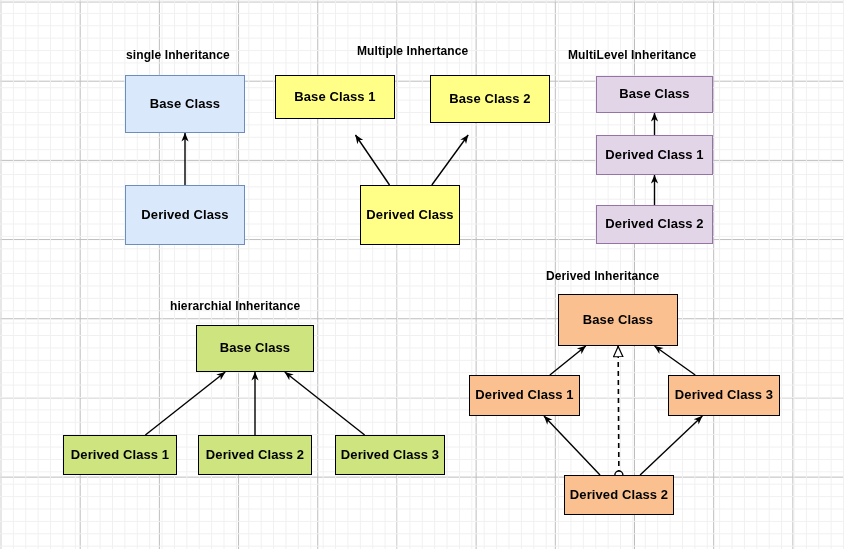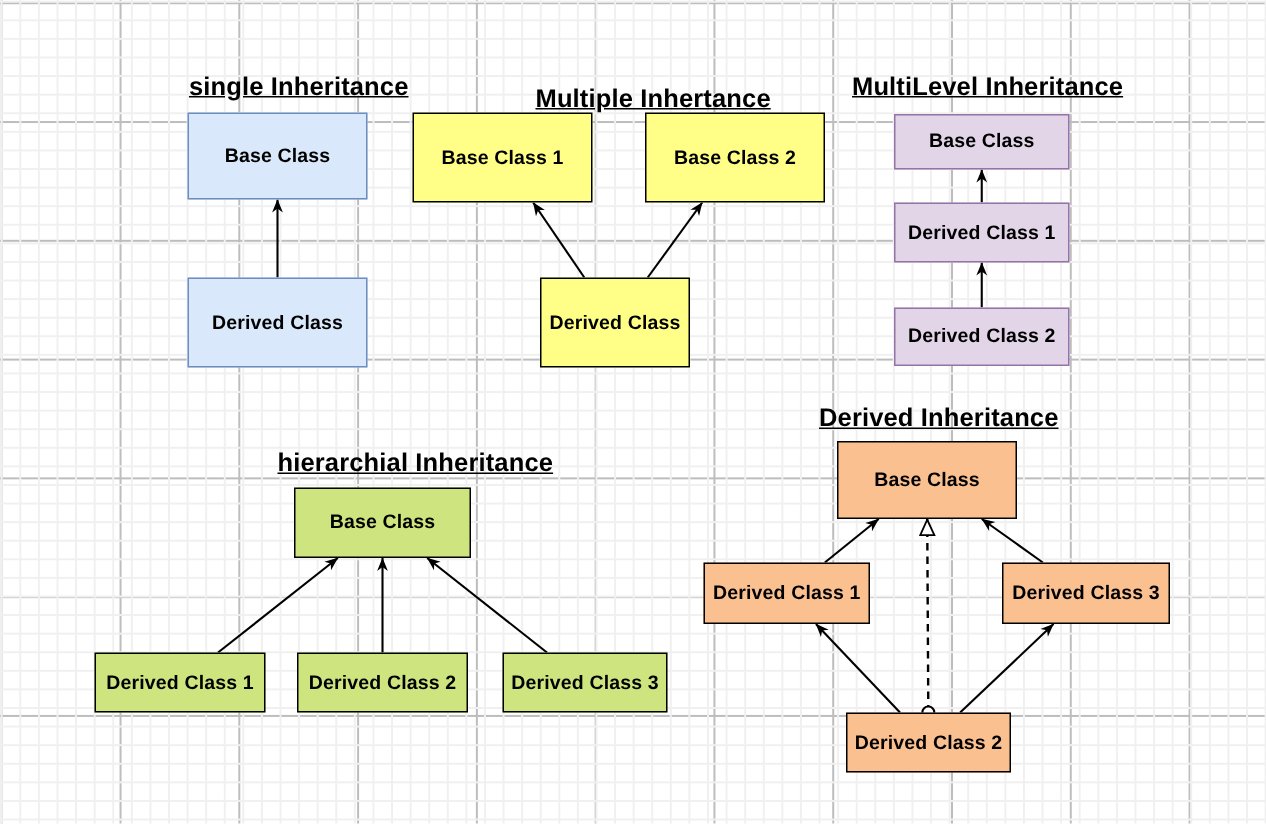--- a/index.html
+++ b/index.html
@@ -44,26 +44,25 @@
     justify-content: center;
     font-size: 13px;
     font-weight: bold;
     color: #000000;
     letter-spacing: 0.1px;
     text-align: center;
     line-height: 1.1;
   }
   .grp-title {
     position: absolute;
-    font-size: 17px;
+    font-size: 12px;
     font-weight: bold;
     color: #000000;
     white-space: nowrap;
     letter-spacing: 0.1px;
-    text-decoration: underline;
   }
 </style>
 </head>
 <body>
 
 <div id="canvas">
   <svg id="edges" width="844" height="549" viewBox="0 0 844 549">
     <defs>
       <marker id="mk-open" markerWidth="12" markerHeight="12" refX="9.2" refY="4" orient="auto" markerUnits="userSpaceOnUse">
         <path d="M0.6,0.4 L9.4,4 L0.6,7.6 L3.2,4 Z" fill="#000000"></path>
@@ -85,35 +84,35 @@
         <line x1="695.2185430463576" y1="375" x2="654.5033112582781" y2="346" stroke="#000000" stroke-width="1.4" marker-end="url(#mk-open)"></line>
         <line x1="600.0050251256281" y1="475" x2="543.9698492462312" y2="416" stroke="#000000" stroke-width="1.4" marker-end="url(#mk-open)"></line>
         <line x1="640.105527638191" y1="475" x2="702.3668341708543" y2="416" stroke="#000000" stroke-width="1.4" marker-end="url(#mk-open)"></line>
         <line x1="618.8857142857142" y1="475" x2="618.1485714285715" y2="346" stroke="#000000" stroke-width="1.6" stroke-dasharray="5,4" marker-end="url(#mk-hollow)"></line>
         <circle cx="618.8857142857142" cy="475" r="4" fill="#ffffff" stroke="#000000" stroke-width="1.4"></circle>
       </g>
   </svg>
   <div id="node-layer">
       <div class="node" style="left: 125px; top: 75px; width: 120px; height: 58px; background: rgb(218, 232, 252); border: 1px solid rgb(108, 142, 191);">Base Class</div>
       <div class="node" style="left: 125px; top: 185px; width: 120px; height: 60px; background: rgb(218, 232, 252); border: 1px solid rgb(108, 142, 191);">Derived Class</div>
-      <div class="node" style="left: 275px; top: 75px; width: 120px; height: 60px; background: rgb(255, 255, 136); border: 1px solid rgb(0, 0, 0);">Base Class 1</div>
-      <div class="node" style="left: 430px; top: 75px; width: 120px; height: 60px; background: rgb(255, 255, 136); border: 1px solid rgb(0, 0, 0);">Base Class 2</div>
+      <div class="node" style="left: 275px; top: 75px; width: 120px; height: 44px; background: rgb(255, 255, 136); border: 1px solid rgb(0, 0, 0);">Base Class 1</div>
+      <div class="node" style="left: 430px; top: 75px; width: 120px; height: 48px; background: rgb(255, 255, 136); border: 1px solid rgb(0, 0, 0);">Base Class 2</div>
       <div class="node" style="left: 360px; top: 185px; width: 100px; height: 60px; background: rgb(255, 255, 136); border: 1px solid rgb(0, 0, 0);">Derived Class</div>
       <div class="node" style="left: 596px; top: 76px; width: 117px; height: 37px; background: rgb(225, 213, 231); border: 1px solid rgb(150, 115, 166);">Base Class</div>
       <div class="node" style="left: 596px; top: 135px; width: 117px; height: 40px; background: rgb(225, 213, 231); border: 1px solid rgb(150, 115, 166);">Derived Class 1</div>
       <div class="node" style="left: 596px; top: 205px; width: 117px; height: 39px; background: rgb(225, 213, 231); border: 1px solid rgb(150, 115, 166);">Derived Class 2</div>
       <div class="node" style="left: 196px; top: 325px; width: 118px; height: 47px; background: rgb(205, 228, 127); border: 1px solid rgb(0, 0, 0);">Base Class</div>
       <div class="node" style="left: 63px; top: 435px; width: 114px; height: 40px; background: rgb(205, 228, 127); border: 1px solid rgb(0, 0, 0);">Derived Class 1</div>
       <div class="node" style="left: 198px; top: 435px; width: 114px; height: 40px; background: rgb(205, 228, 127); border: 1px solid rgb(0, 0, 0);">Derived Class 2</div>
       <div class="node" style="left: 335px; top: 435px; width: 110px; height: 40px; background: rgb(205, 228, 127); border: 1px solid rgb(0, 0, 0);">Derived Class 3</div>
       <div class="node" style="left: 558px; top: 294px; width: 120px; height: 52px; background: rgb(250, 192, 144); border: 1px solid rgb(0, 0, 0);">Base Class</div>
       <div class="node" style="left: 469px; top: 375px; width: 111px; height: 41px; background: rgb(250, 192, 144); border: 1px solid rgb(0, 0, 0);">Derived Class 1</div>
       <div class="node" style="left: 668px; top: 375px; width: 112px; height: 41px; background: rgb(250, 192, 144); border: 1px solid rgb(0, 0, 0);">Derived Class 3</div>
       <div class="node" style="left: 564px; top: 475px; width: 110px; height: 40px; background: rgb(250, 192, 144); border: 1px solid rgb(0, 0, 0);">Derived Class 2</div>
     </div>
   <div id="title-layer">
       <div class="grp-title" style="left: 126px; top: 48px;">single Inheritance</div>
-      <div class="grp-title" style="left: 357px; top: 56px;">Multiple Inhertance</div>
+      <div class="grp-title" style="left: 357px; top: 44px;">Multiple Inhertance</div>
       <div class="grp-title" style="left: 568px; top: 48px;">MultiLevel Inheritance</div>
-      <div class="grp-title" style="left: 185px; top: 299px;">hierarchial Inheritance</div>
+      <div class="grp-title" style="left: 170px; top: 299px;">hierarchial Inheritance</div>
       <div class="grp-title" style="left: 546px; top: 269px;">Derived Inheritance</div>
     </div>
 </div>
 
 </body></html>

